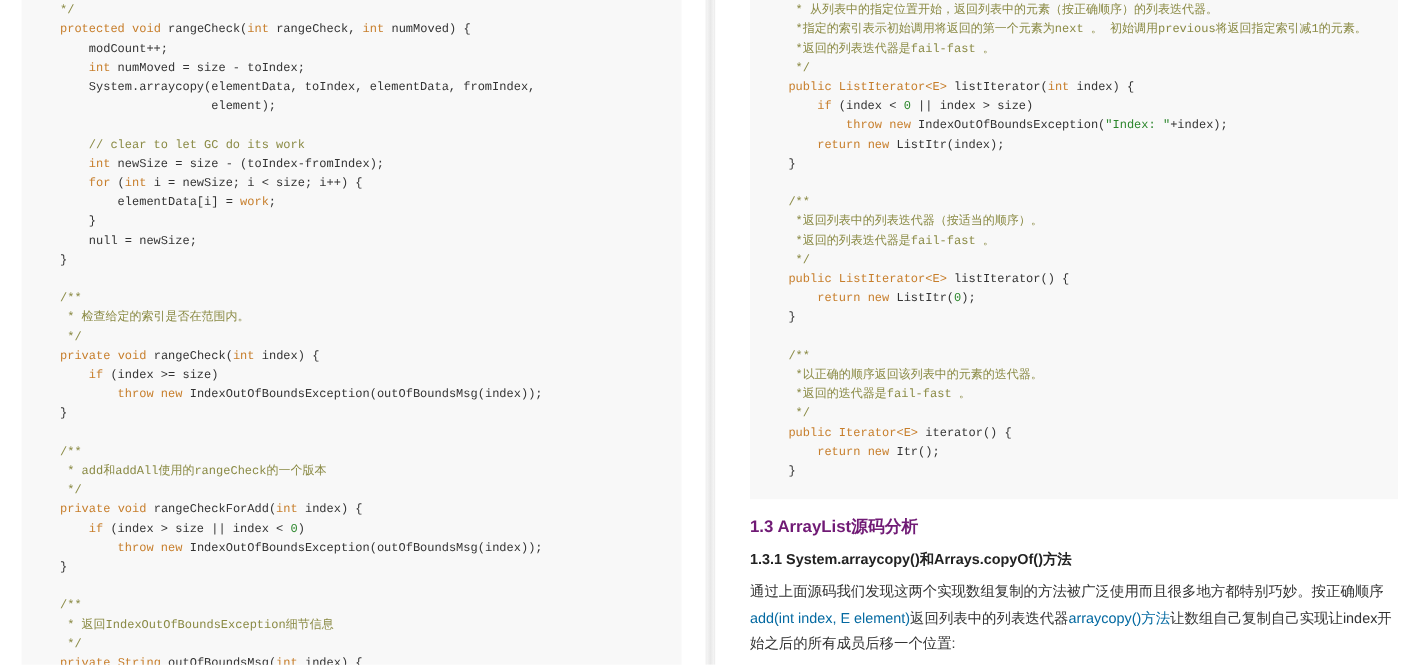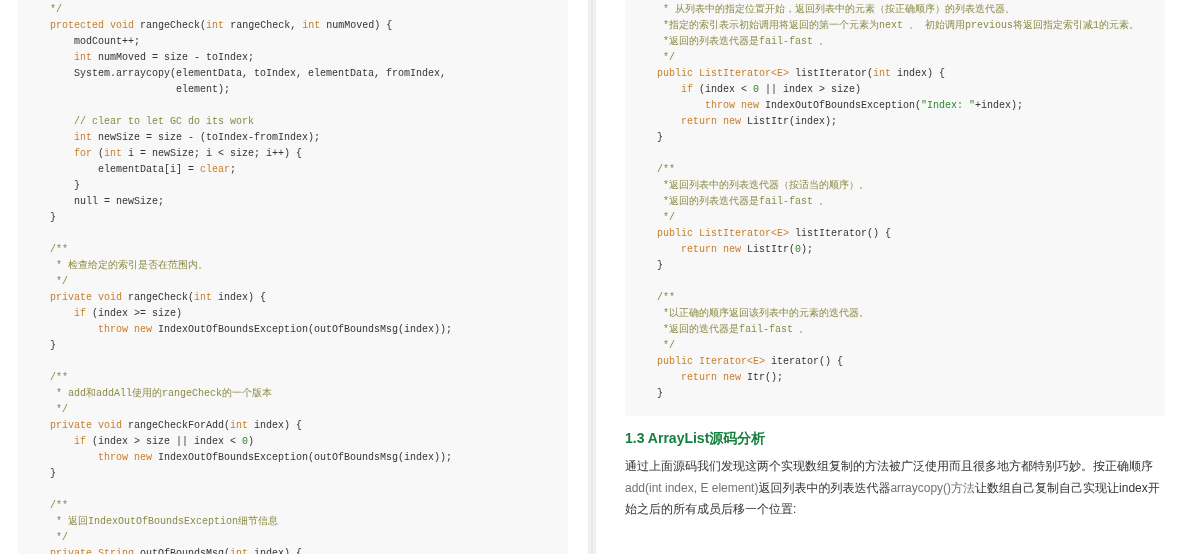--- a/index.html
+++ b/index.html
@@ -8,40 +8,40 @@
 .page-left { left: 0; width: 586px; padding: 0 18px 18px 18px; }
 .page-right { left: 597px; width: 586px; padding: 0 18px 18px 28px; }
 .divider { position: absolute; left: 588px; top: 0; bottom: 0; width: 8px; background: linear-gradient(to right, #f5f5f5 0%, #e8e8e8 50%, #f5f5f5 100%); border-left: 1px solid #eee; border-right: 1px solid #eee; }
 .code-block { background: #f8f8f8; font-family: Consolas, Monaco, "Courier New", monospace; font-size: 10px; line-height: 1.6; white-space: pre; color: #333; padding: 2px 8px; overflow: hidden; }
 .code-block-right { min-height: 416px; }
 .kw { color: #c77e2b; }
 .type { color: #c77e2b; }
 .str { color: #2b862b; }
 .num { color: #2b862b; }
 .cmt { color: #8a8a44; }
-h2 { font-size: 14px; font-weight: bold; margin: 14px 0 8px 0; color: #15803d; font-family: -apple-system, "Segoe UI", Arial, sans-serif; }
+h2 { font-size: 14px; font-weight: bold; margin: 14px 0 8px 0; color: #701a75; font-family: -apple-system, "Segoe UI", Arial, sans-serif; }
 h3 { font-size: 12px; font-weight: bold; margin: 10px 0 8px 0; color: #222; }
 .prose { font-size: 12px; line-height: 1.8; color: #333; }
-.hl { color: #737373; }
+.hl { color: #0369a1; }
 </style>
 </head>
 <body>
 
 <div class="page page-left">
 <div class="code-block"><span class="cmt">    */</span>
 <span><span class="kw">    protected</span> <span class="kw">void</span> <span>rangeCheck</span>(<span class="kw">int</span> <span>rangeCheck,</span> <span class="kw">int</span> <span>numMoved) {</span></span>
 <span>        modCount++;</span>
 <span><span class="kw">        int</span><span> numMoved = size - toIndex;</span></span>
 <span>        System.arraycopy(elementData, toIndex, elementData, fromIndex,</span>
 <span>                         element);</span>
 <span></span>
 <span class="cmt">        // clear to let GC do its work</span>
 <span><span class="kw">        int</span><span> newSize = size - (toIndex-fromIndex);</span></span>
 <span><span class="kw">        for</span><span> (</span><span class="kw">int</span><span> i = newSize; i &lt; size; i++) {</span></span>
-<span><span>            elementData[i] = </span><span class="kw">clear</span><span>;</span></span>
+<span><span>            elementData[i] = </span><span class="kw">work</span><span>;</span></span>
 <span>        }</span>
 <span>        null = newSize;</span>
 <span>    }</span>
 <span></span>
 <span class="cmt">    /**</span>
 <span class="cmt">     * 检查给定的索引是否在范围内。</span>
 <span class="cmt">     */</span>
 <span><span class="kw">    private</span> <span class="kw">void</span> <span>rangeCheck</span>(<span class="kw">int</span><span> index) {</span></span>
 <span><span class="kw">        if</span><span> (index &gt;= size)</span></span>
 <span><span class="kw">            throw</span> <span class="kw">new</span><span> IndexOutOfBoundsException(outOfBoundsMsg(index));</span></span>
@@ -86,14 +86,15 @@
 <span></span>
 <span class="cmt">    /**</span>
 <span class="cmt">     *以正确的顺序返回该列表中的元素的迭代器。</span>
 <span class="cmt">     *返回的迭代器是fail-fast 。</span>
 <span class="cmt">     */</span>
 <span><span class="kw">    public</span> <span class="type">Iterator&lt;E&gt;</span> <span>iterator</span><span>() {</span></span>
 <span><span class="kw">        return</span> <span class="kw">new</span><span> Itr();</span></span>
 <span>    }</span></div>
 
 <h2>1.3 ArrayList源码分析</h2>
+<h3>1.3.1 System.arraycopy()和Arrays.copyOf()方法</h3>
 <p class="prose"><span>通过上面源码我们发现这两个实现数组复制的方法被广泛使用而且很多地方都特别巧妙。按正确顺序</span><span class="hl">add(int index, E element)</span><span>返回列表中的列表迭代器</span><span class="hl">arraycopy()方法</span><span>让数组自己复制自己实现让index开始之后的所有成员后移一个位置:</span></p>
 </div>
 
 </body></html>

